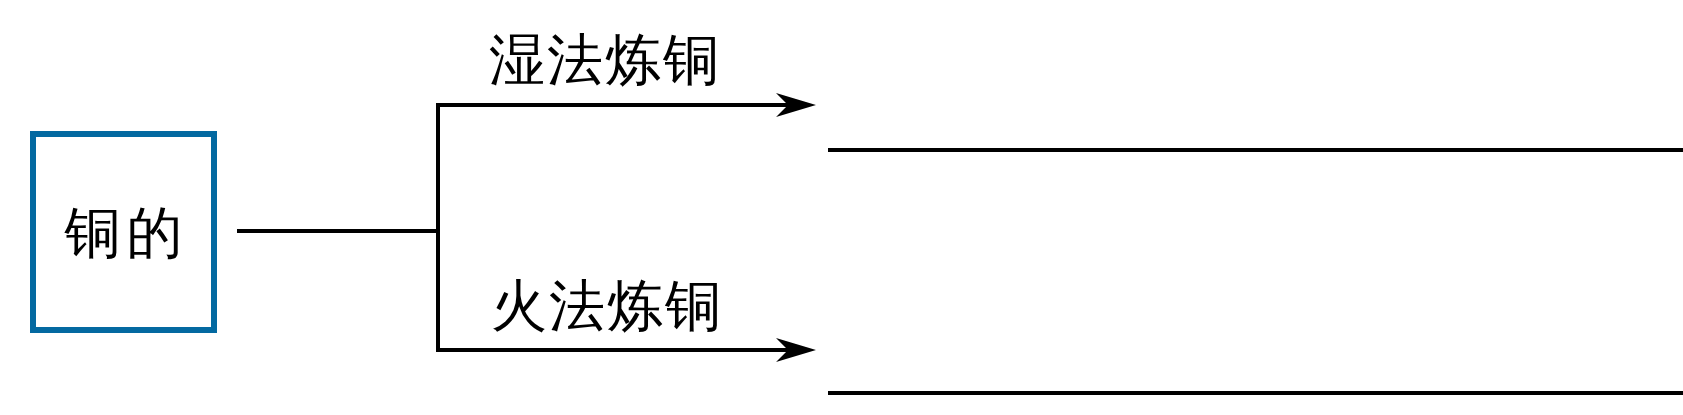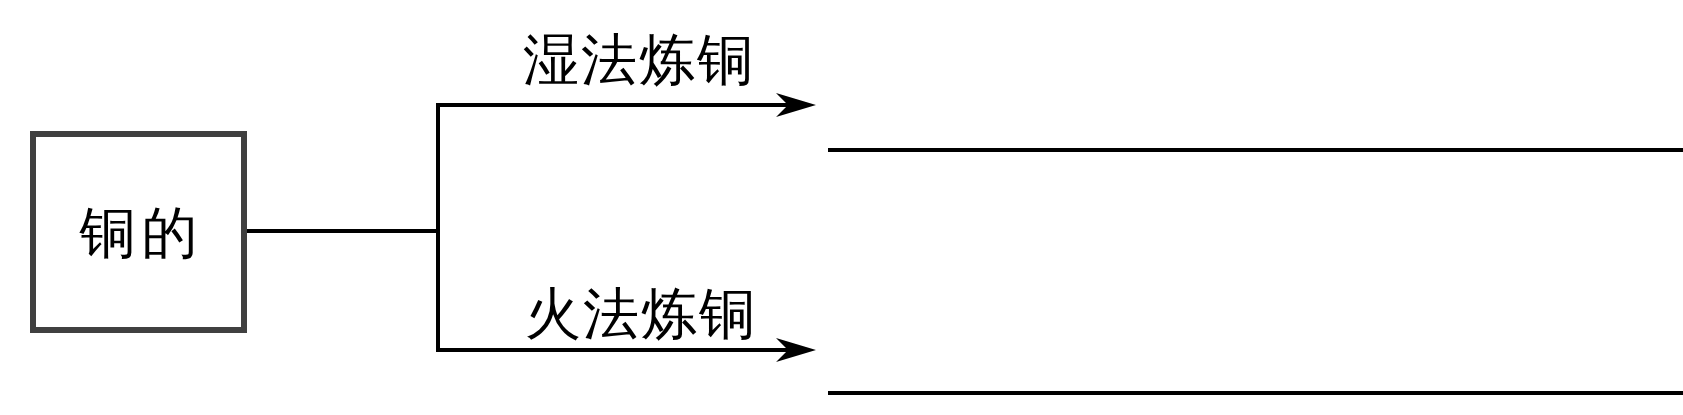--- a/index.html
+++ b/index.html
@@ -20,54 +20,53 @@
     position: absolute;
     left: 0;
     top: 0;
     width: 1683px;
     height: 415px;
   }
   .root-box {
     position: absolute;
     left: 30px;
     top: 131px;
-    width: 217px;
+    width: 187px;
     height: 202px;
     box-sizing: border-box;
-    border: 6px solid #404040;
+    border: 6px solid #0369a1;
     background: #ffffff;
     display: flex;
     flex-direction: row;
     align-items: center;
     justify-content: center;
   }
   .root-box .box-line {
     font-size: 56px;
     line-height: 87px;
     letter-spacing: 6px;
     text-indent: 6px; 
     white-space: nowrap;
   }
   .branch-label {
     position: absolute;
     width: 300px;
-    text-align: right;
+    text-align: center;
     font-size: 56px;
     line-height: 60px;
     letter-spacing: 2px;
     white-space: nowrap;
   }
   .branch-label.wet {
     left: 455px;
     top: 30px;
   }
   .branch-label.fire {
     left: 457px;
     top: 276px;
-    margin-top: 8px;
   }
 </style>
 </head>
 <body>
 
 <div class="canvas">
 
   <svg class="diagram-svg" viewBox="0 0 1683 415" xmlns="http://www.w3.org/2000/svg">
 
     <line x1="237" y1="231" x2="440" y2="231" stroke-width="4" stroke="#000000"></line>

